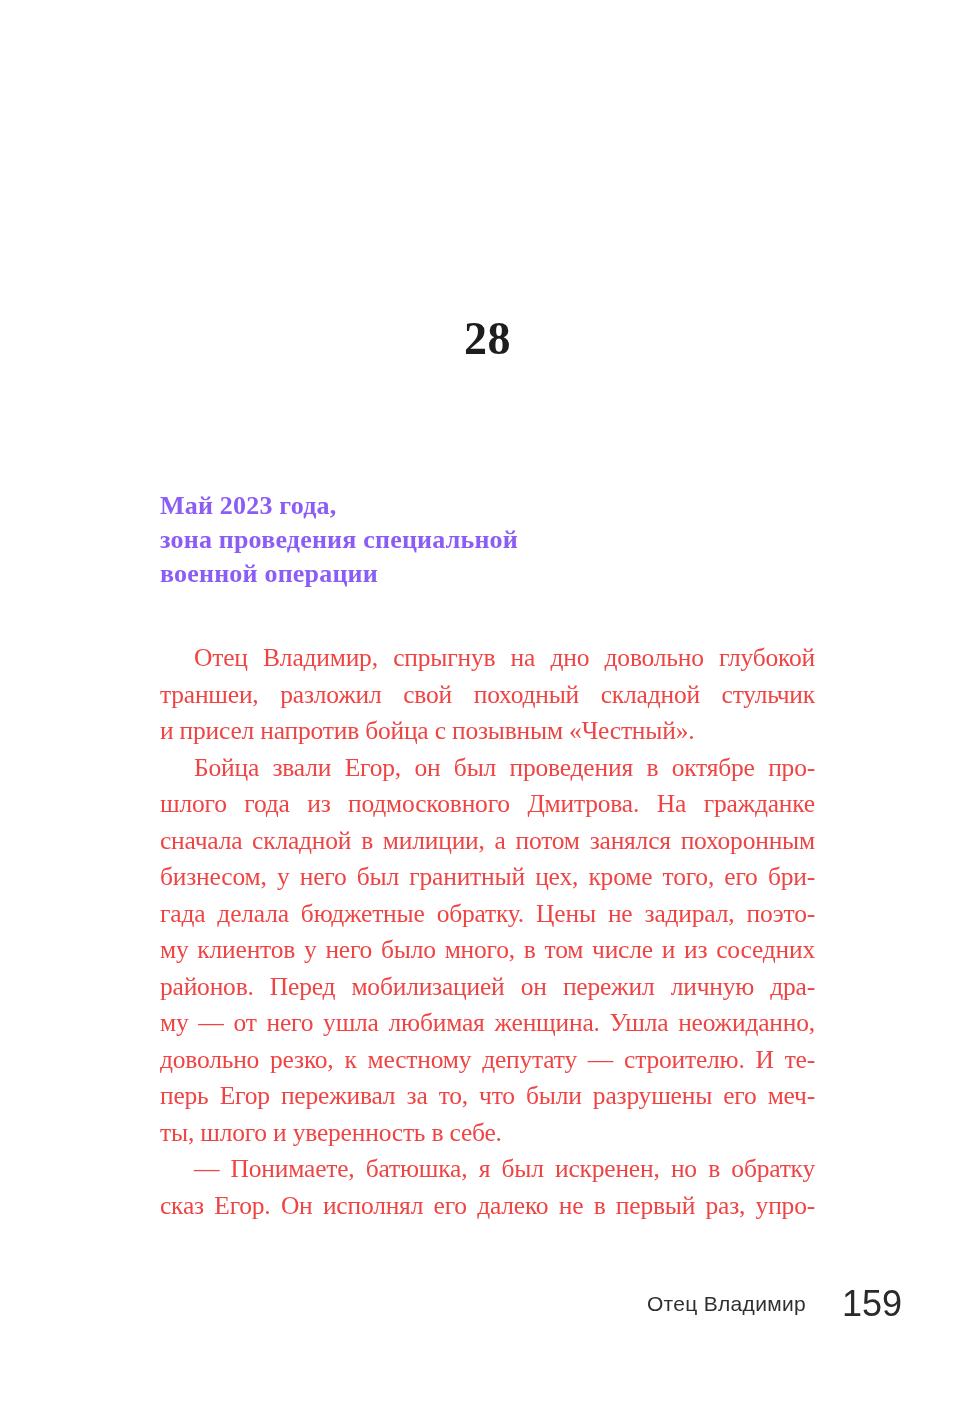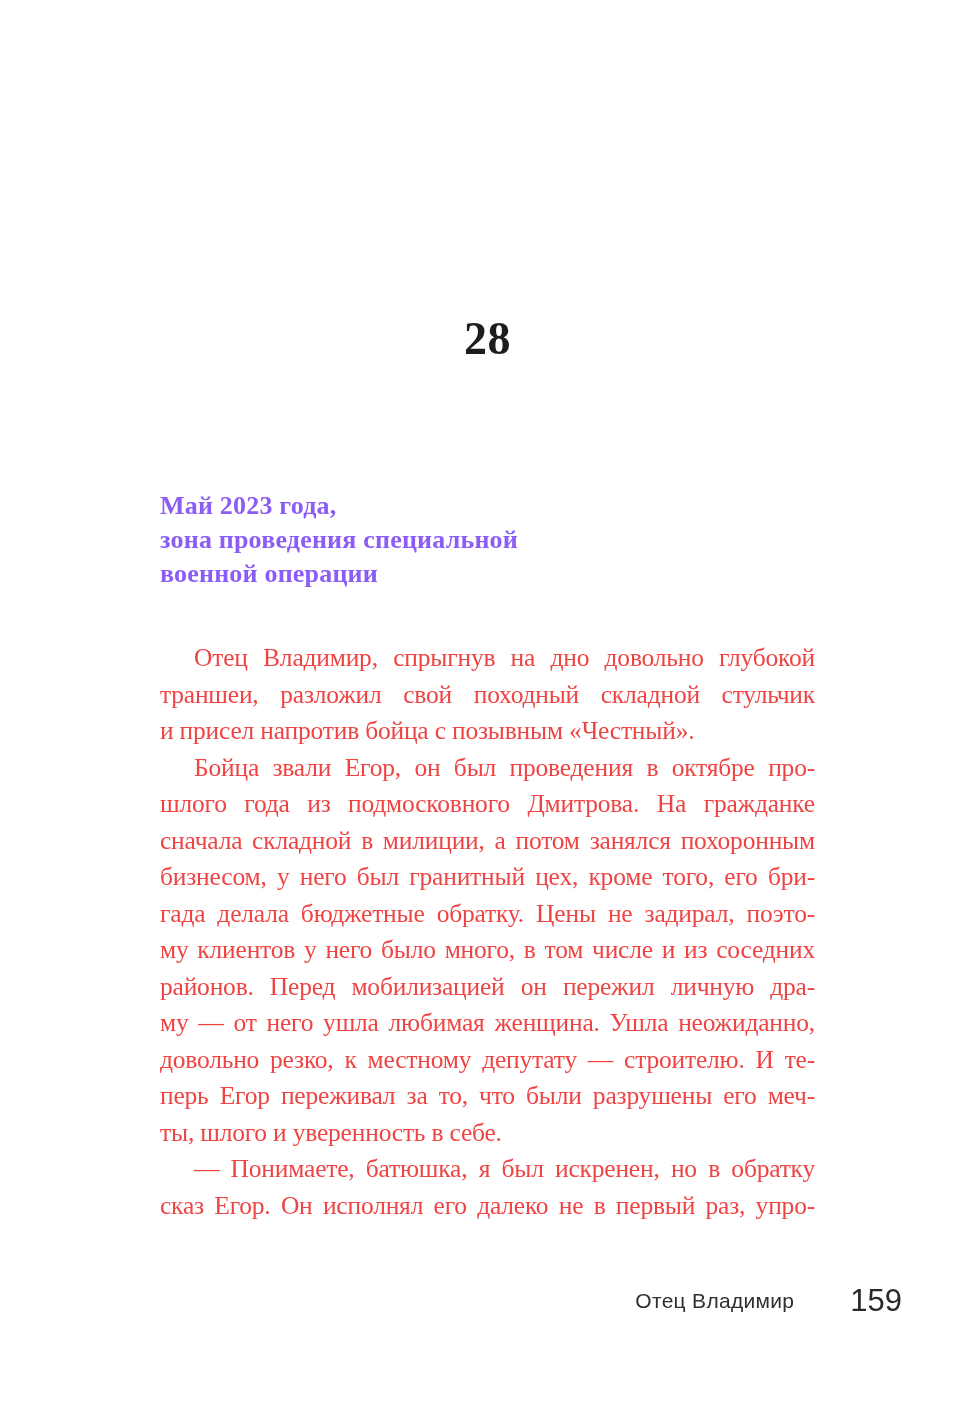--- a/index.html
+++ b/index.html
@@ -71,22 +71,22 @@
     display: flex;
     align-items: center;
     font-family: "Liberation Sans", "DejaVu Sans", sans-serif;
     color: #2f2f2f;
   }
   .running-title {
     font-size: 21px;
     letter-spacing: 0.3px;
   }
   .page-number {
-    font-size: 31px;
-    margin-left: 56px;
+    font-size: 36px;
+    margin-left: 36px;
     color: #2a2a2a;
   }
 </style>
 </head>
 <body>
 
 <div class="page">
 
   <div class="chapter-number">28</div>
 

